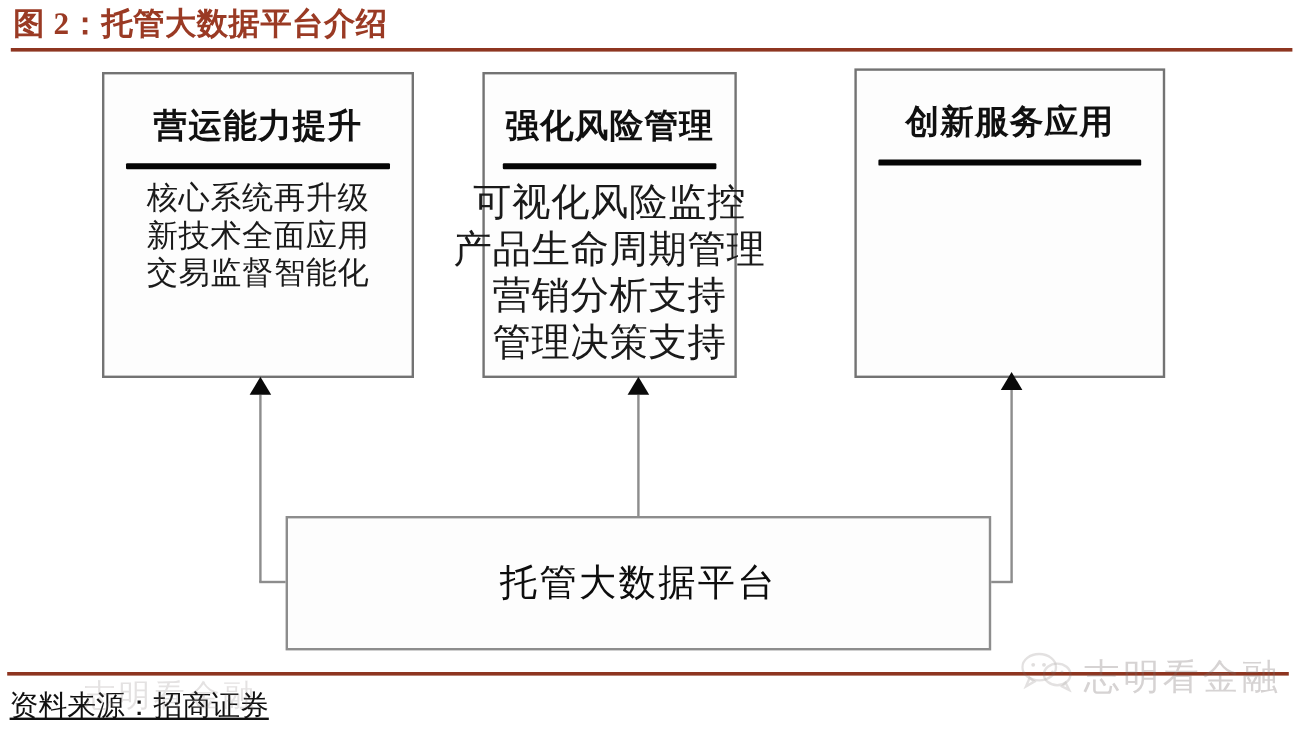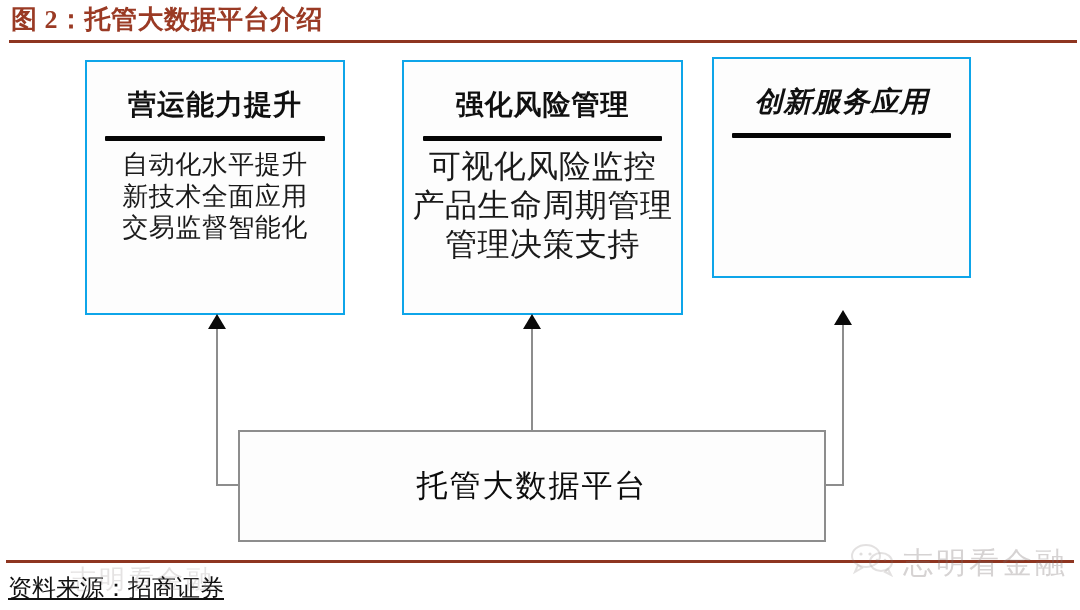--- a/index.html
+++ b/index.html
@@ -48,30 +48,30 @@
   #diagram {
     position: absolute;
     left: 0;
     top: 44px;
     width: 1080px;
     height: 510px;
   }
 
   .pillar-box {
     position: absolute;
-    border: 2px solid #0ea5e9;
+    border: 2px solid #737373;
     background: #fdfdfd;
     box-sizing: border-box;
     display: flex;
     flex-direction: column;
     align-items: center;
   }
   #pillar-1 { left: 85px;  top: 16px; width: 260px; height: 255px; }
-  #pillar-2 { left: 402px; top: 16px; width: 281px; height: 255px; font-family: Liberation Mono, monospace; }
-  #pillar-3 { left: 712px; top: 13px; width: 259px; height: 221px; font-style: italic; }
+  #pillar-2 { left: 402px; top: 16px; width: 212px; height: 255px; }
+  #pillar-3 { left: 712px; top: 13px; width: 259px; height: 258px; }
 
   .pillar-title {
     font-size: 28px;
     font-weight: bold;
     letter-spacing: 1px;
     margin-top: 24px;
     color: #101010;
     white-space: nowrap;
   }
   .pillar-divider {
@@ -200,32 +200,33 @@
   <div id="figure-title">图 2：托管大数据平台介绍</div>
   <div id="header-rule"></div>
 </div>
 
 <div id="diagram">
 
   <div id="pillar-1" class="pillar-box">
     <div class="pillar-title">营运能力提升</div>
     <div class="pillar-divider"></div>
     <div class="pillar-items">
-      <div class="pillar-item">自动化水平提升</div>
+      <div class="pillar-item">核心系统再升级</div>
       <div class="pillar-item">新技术全面应用</div>
       <div class="pillar-item">交易监督智能化</div>
     </div>
   </div>
 
   <div id="pillar-2" class="pillar-box">
     <div class="pillar-title">强化风险管理</div>
     <div class="pillar-divider"></div>
     <div class="pillar-items">
       <div class="pillar-item">可视化风险监控</div>
       <div class="pillar-item">产品生命周期管理</div>
+      <div class="pillar-item">营销分析支持</div>
       <div class="pillar-item">管理决策支持</div>
     </div>
   </div>
 
   <div id="pillar-3" class="pillar-box">
     <div class="pillar-title">创新服务应用</div>
     <div class="pillar-divider"></div>
   </div>
 
   <div id="conn-left-vert" class="conn-line conn-v"></div>

